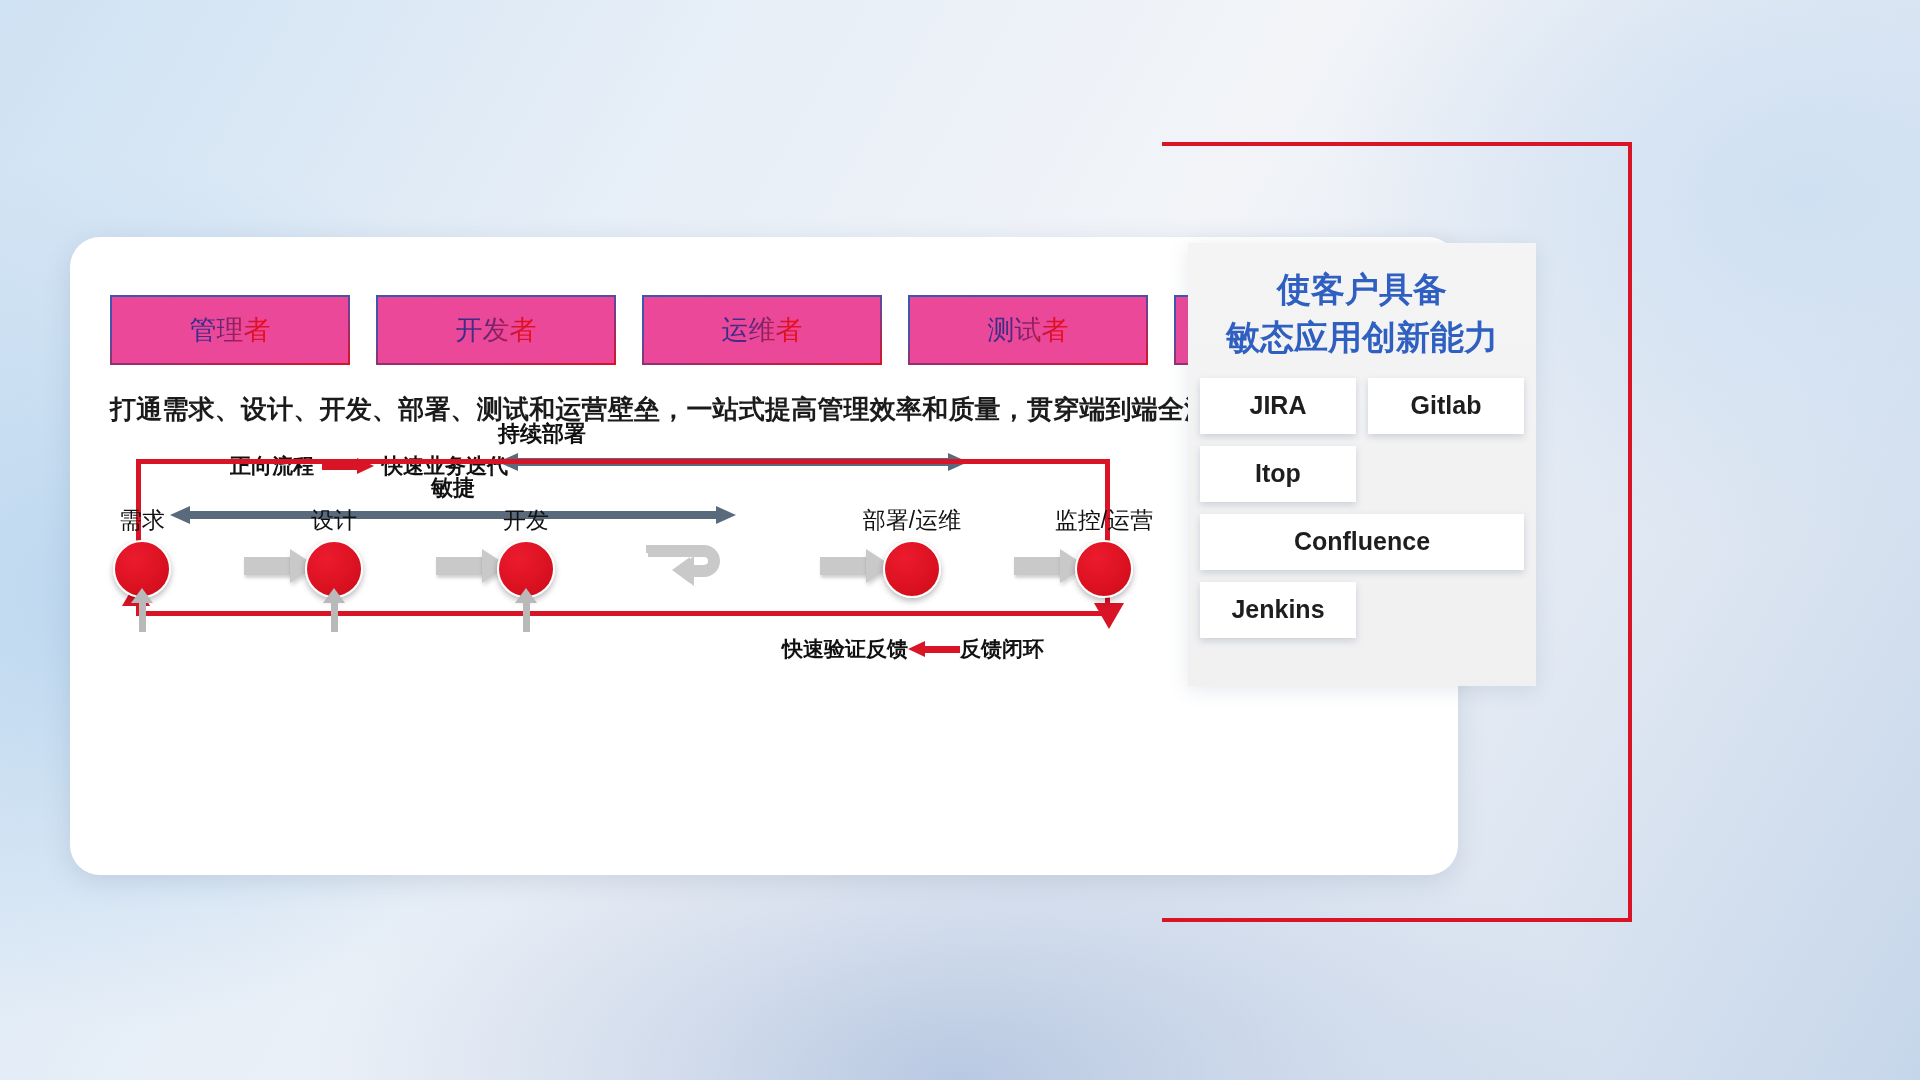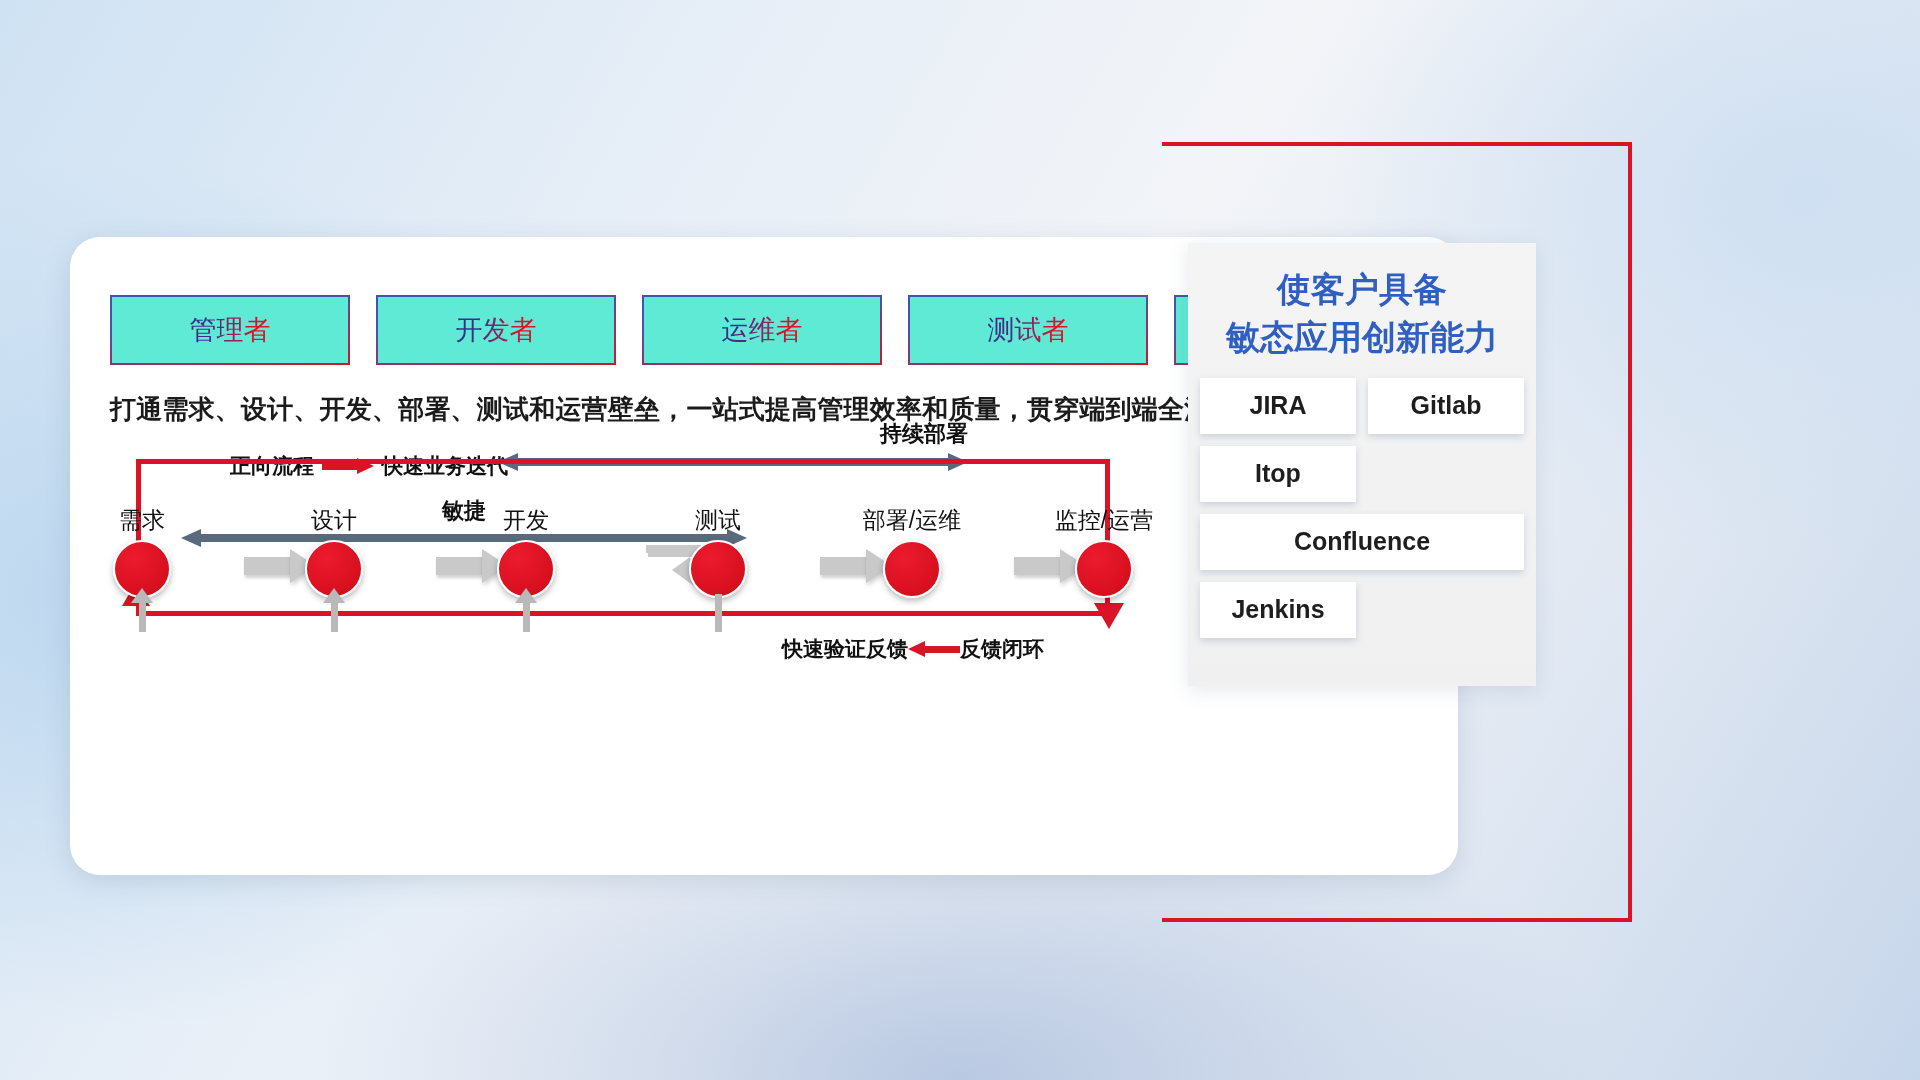--- a/index.html
+++ b/index.html
@@ -33,21 +33,21 @@
     background: #ffffff;
     border-radius: 30px;
     box-shadow: 0 6px 26px rgba(90,110,140,0.18);
     z-index: 4;
   }
 
   
   .roles { position: absolute; left: 40px; top: 58px; display: flex; gap: 26px; }
   .role-box {
     width: 240px; height: 70px;
-    background: #5eead4;
+    background: #ec4899;
     display: flex; align-items: center; justify-content: center;
     position: relative;
     border-style: solid; border-width: 2px;
     border-image: linear-gradient(170deg, #3b57b0 0%, #4a52a8 35%, #a32a62 70%, #d81426 100%) 1;
   }
   .role-label {
     font-size: 27px; font-weight: 400;
     background: linear-gradient(100deg, #2b2f8f 0%, #4b2a84 30%, #a01f57 58%, #e01022 78%, #e8121f 100%);
     -webkit-background-clip: text; background-clip: text;
     -webkit-text-fill-color: transparent; color: transparent;
@@ -77,32 +77,32 @@
     border-left: 17px solid #d81426;
   }
   .arrow-red-sm.left .shaft { left: 16px; }
   .arrow-red-sm.left .head {
     left: 0; right: auto;
     border-left: none; border-right: 17px solid #d81426;
   }
 
   
   .cd-wrap { position: absolute; left: 428px; top: 182px; width: 470px; }
-  .cd-label { text-align: right; font-size: 22px; font-weight: bold; color: #111; margin-bottom: 4px; }
+  .cd-label { text-align: left; font-size: 22px; font-weight: bold; color: #111; margin-bottom: 4px; }
   .dbl-arrow { position: relative; height: 18px; }
   .dbl-arrow .bar { position: absolute; left: 18px; right: 18px; top: 5px; height: 8px; background: #5a6a7d; }
   .dbl-arrow .hl, .dbl-arrow .hr {
     position: absolute; top: 0; width: 0; height: 0;
     border-top: 9px solid transparent; border-bottom: 9px solid transparent;
   }
   .dbl-arrow .hl { left: 0; border-right: 20px solid #5a6a7d; }
   .dbl-arrow .hr { right: 0; border-left: 20px solid #5a6a7d; }
 
   
-  .agile-wrap { position: absolute; left: 111px; top: 236px; width: 566px; margin-top: 23px; }
+  .agile-wrap { position: absolute; left: 100px; top: 236px; width: 566px; }
   .agile-label { text-align: center; font-size: 22px; font-weight: bold; color: #111; margin-bottom: 3px; }
 
   
   .loop {
     position: absolute;
     left: 66px; top: 222px;
     width: 974px; height: 157px;
     border: 5px solid #d81426;
     z-index: 2;
   }
@@ -286,25 +286,20 @@
       <g fill="#c9c9c9" filter="none">
         <path d="M2 8 h58 a16 16 0 0 1 0 32 h-10 v9 l-20 -15 l20 -15 v9 h10 a6 6 0 0 0 0 -12 h-58 z" fill="#c9c9c9" stroke="none"></path>
         <path d="M8 52 h54 a20 20 0 0 0 0 -40 v-9 l22 16 l-22 16 v-9 a10 10 0 0 1 0 20 h-54 z" fill="#d3d3d3" opacity="0"></path>
       </g>
       <g fill="#c9c9c9">
         <path d="M4 10 h56 a14 14 0 0 1 0 28 h-14 v8 l-18 -13 l18 -13 v8 h14 a4 4 0 0 0 0 -8 h-56 z"></path>
       </g>
       <path d="M4 44 h44 v8 l-18 -13 l18 -13 v8 h-44 z" fill="#c9c9c9" opacity="0"></path>
     </svg>
 
-    <div class="node" style="left:584px;">
-      <div class="node-label">测试</div>
-      <div class="node-dot"></div>
-      <div class="node-stem"></div>
-    </div>
 
     <div class="gray-arrow" style="left:746px;">
       <span class="gs"></span>
         <span class="gh"></span>
     </div>
 
     <div class="node" style="left:778px;">
       <div class="node-label">部署/运维</div>
       <div class="node-dot"></div>
     </div>

